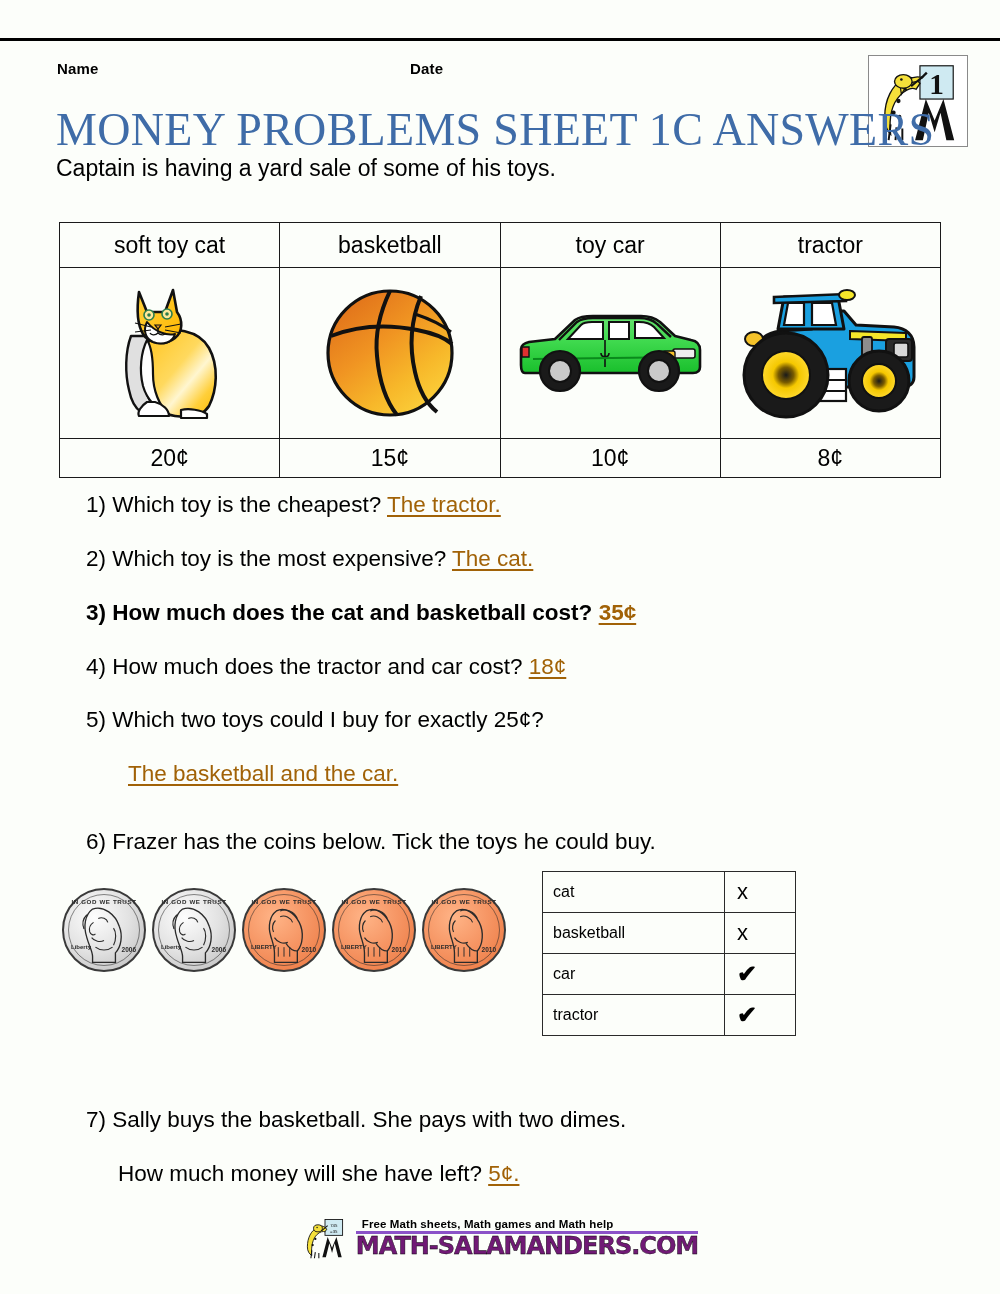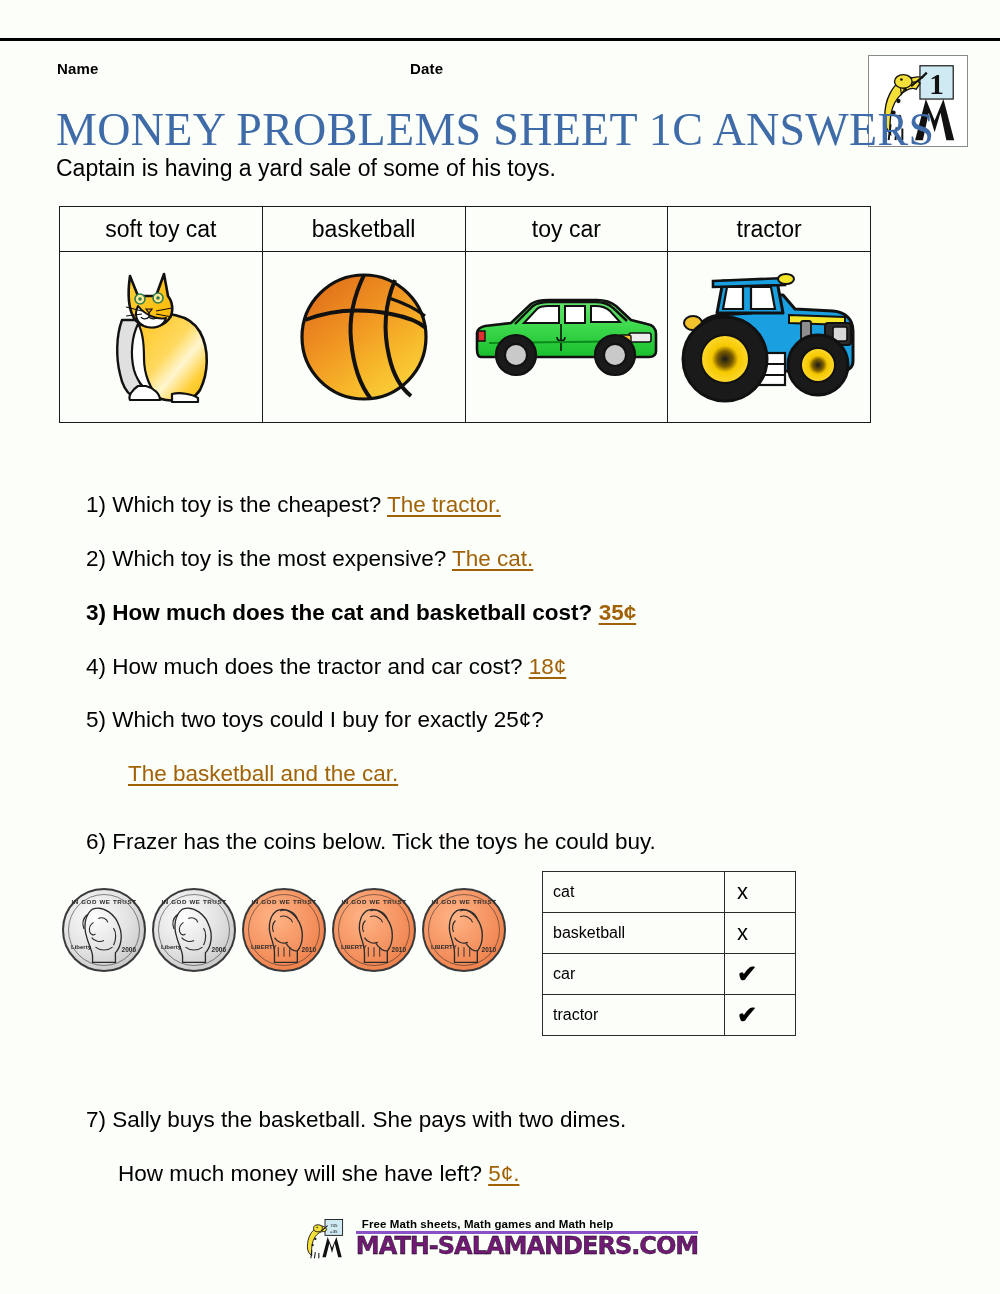--- a/index.html
+++ b/index.html
@@ -81,22 +81,22 @@
     left: 56px;
     top: 155px;
     font-size: 23px;
     white-space: nowrap;
   }
 
   
   .toys-table {
     position: absolute;
     left: 59px;
-    top: 206px;
-    width: 812px;
+    top: 222px;
+    width: 882px;
     border-collapse: collapse;
     table-layout: fixed;
   }
   .toys-table td {
     border: 1px solid #1a1a1a;
     text-align: center;
     vertical-align: middle;
     padding: 0;
   }
   .toys-table .hd {
@@ -462,20 +462,26 @@
 
             <circle cx="52" cy="94" r="42" fill="#1a1a1a" stroke="#111" stroke-width="3"></circle>
             <circle cx="52" cy="94" r="24" fill="url(#hub)" stroke="#111" stroke-width="2"></circle>
 
             <circle cx="145" cy="100" r="30" fill="#1a1a1a" stroke="#111" stroke-width="3"></circle>
             <circle cx="145" cy="100" r="17" fill="url(#hub)" stroke="#111" stroke-width="2"></circle>
           </svg>
         </div>
       </td>
     </tr>
+    <tr>
+      <td class="price">20¢</td>
+      <td class="price">15¢</td>
+      <td class="price">10¢</td>
+      <td class="price">8¢</td>
+    </tr>
   </tbody>
     </table>
 
   <div class="q q1">
     <span>1) Which toy is the cheapest? </span><span class="ans">The tractor.</span>
   </div>
 
   <div class="q q2">
     <span>2) Which toy is the most expensive? </span><span class="ans">The cat.</span>
   </div>

